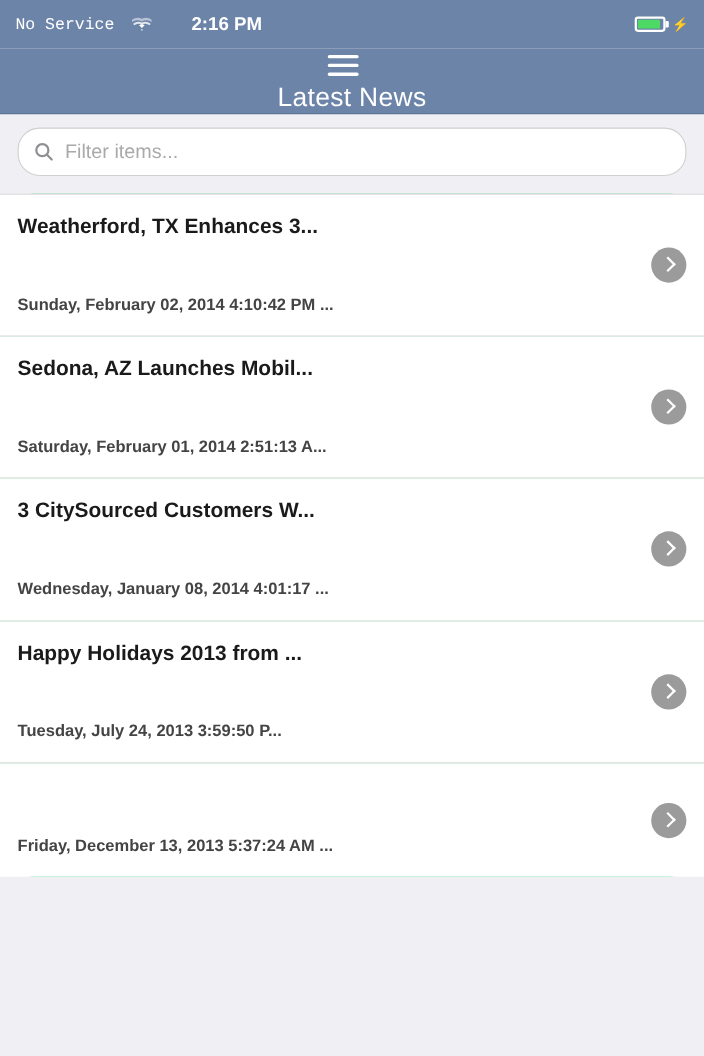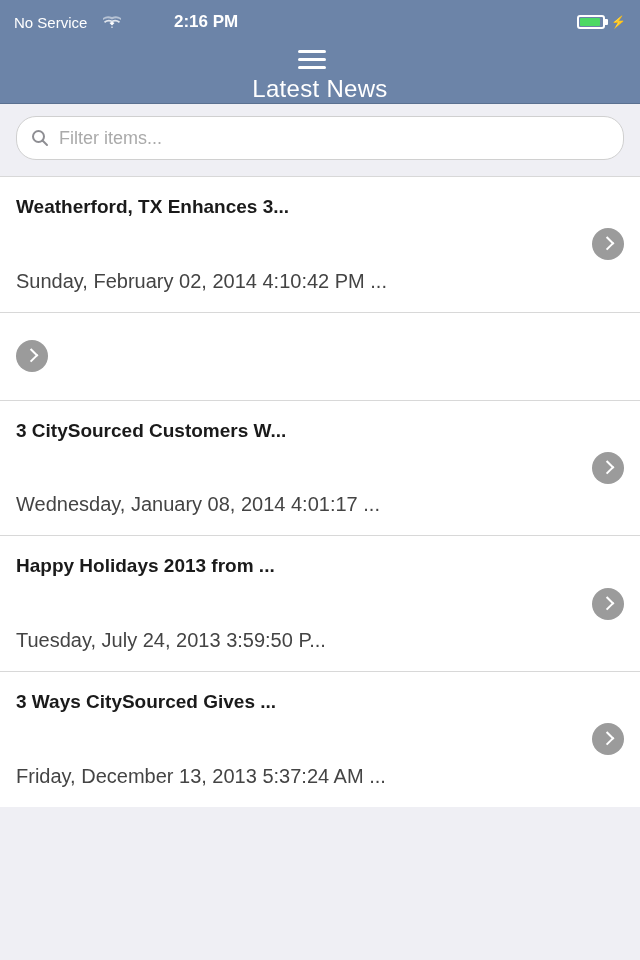--- a/index.html
+++ b/index.html
@@ -23,20 +23,21 @@
       padding: 0 14px;
       color: white;
     }
     .status-left {
       display: flex;
       align-items: center;
       gap: 16px;
       font-size: 15px;
       font-weight: 500;
       min-width: 160px;
+      font-family: Liberation Mono, monospace;
     }
     .wifi-icon {
       display: inline-block;
       width: 18px;
       height: 14px;
     }
     .status-center {
       font-size: 17px;
       font-weight: 600;
       text-align: left;
@@ -183,22 +184,22 @@
       padding-right: 12px;
     }
     .news-title {
       font-size: 19px;
       font-weight: 700;
       color: #1a1a1a;
       line-height: 1.3;
       margin-bottom: 6px;
     }
     .news-date {
-      font-size: 20px;
-      font-weight: 400;
+      font-size: 15px;
+      font-weight: 700;
       color: #444444;
       line-height: 1.3;
       margin-top: 48px;
     }
     .chevron-wrap {
       width: 32px;
       height: 32px;
       display: flex;
       align-items: center;
       justify-content: center;
@@ -275,20 +276,24 @@
         <div class="news-title">Weatherford, TX Enhances 3...</div>
         <div class="news-date">Sunday, February 02, 2014 4:10:42 PM ...</div>
       </div>
       <div class="chevron-wrap">
         <div class="chevron-circle">
           <div class="chevron-right"></div>
         </div>
       </div>
     </div>
     <div class="news-item">
+      <div class="news-content">
+        <div class="news-title">Sedona, AZ Launches Mobil...</div>
+        <div class="news-date">Saturday, February 01, 2014 2:51:13 A...</div>
+      </div>
       <div class="chevron-wrap">
         <div class="chevron-circle">
           <div class="chevron-right"></div>
         </div>
       </div>
     </div>
     <div class="news-item">
       <div class="news-content">
         <div class="news-title">3 CitySourced Customers W...</div>
         <div class="news-date">Wednesday, January 08, 2014 4:01:17 ...</div>
@@ -305,21 +310,20 @@
         <div class="news-date">Tuesday, July 24, 2013 3:59:50 P...</div>
       </div>
       <div class="chevron-wrap">
         <div class="chevron-circle">
           <div class="chevron-right"></div>
         </div>
       </div>
     </div>
     <div class="news-item">
       <div class="news-content">
-        <div class="news-title">3 Ways CitySourced Gives ...</div>
         <div class="news-date">Friday, December 13, 2013 5:37:24 AM ...</div>
       </div>
       <div class="chevron-wrap">
         <div class="chevron-circle">
           <div class="chevron-right"></div>
         </div>
       </div>
     </div>
   </div>
 

